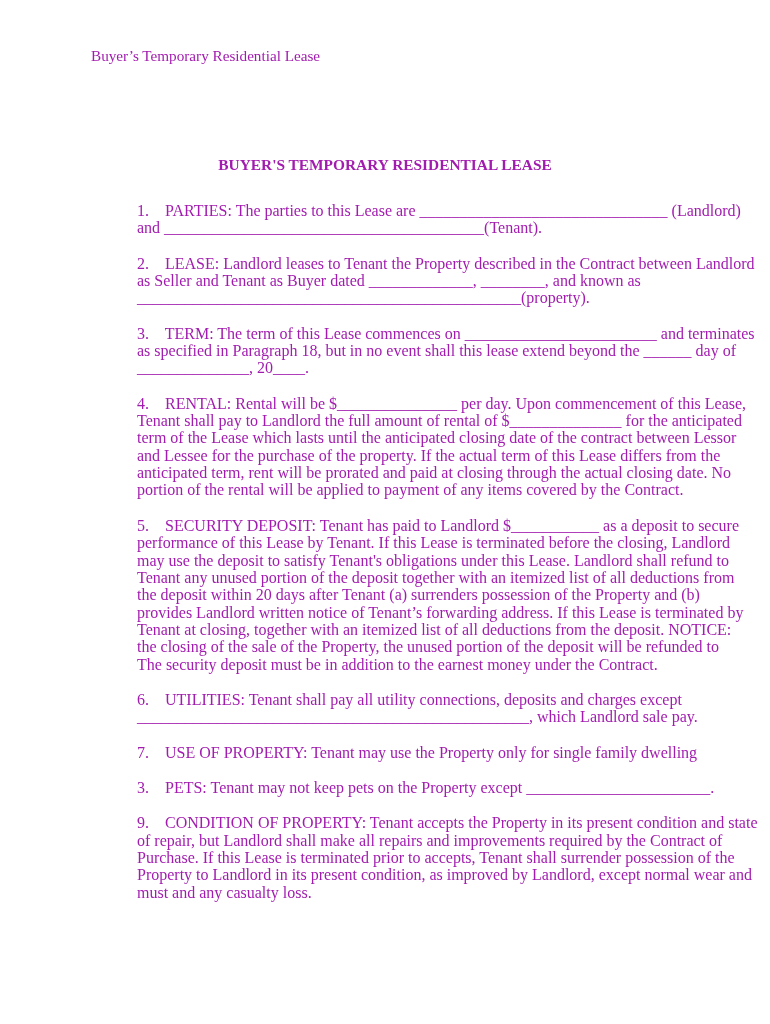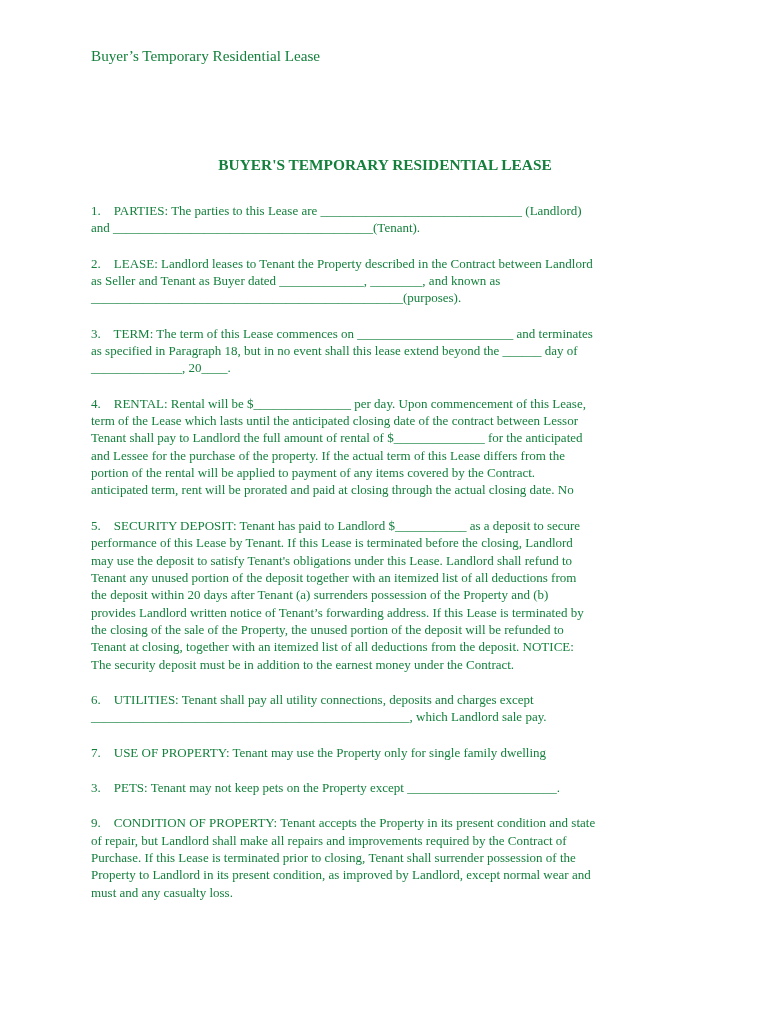--- a/index.html
+++ b/index.html
@@ -7,21 +7,21 @@
     padding: 0;
     background: #ffffff;
   }
   .page {
     position: relative;
     width: 770px;
     height: 1024px;
     background: #ffffff;
     overflow: hidden;
     font-family: "Liberation Serif", "DejaVu Serif", serif;
-    color: #15803d;
+    color: #a21caf;
   }
   .doc-header {
     position: absolute;
     top: 47px;
     left: 91px;
     font-size: 15.2px;
     line-height: 17.4px;
     white-space: pre;
   }
   .doc-title {
@@ -38,78 +38,79 @@
   .paragraphs {
     position: absolute;
     top: 202px;
     left: 91px;
     width: 640px;
   }
   .para {
     margin: 0 0 18px 0;
   }
   .line {
-    font-size: 13px;
+    font-size: 16px;
     line-height: 17.35px;
     white-space: pre;
+    margin-left: 46px;
   }
 </style>
 </head>
 <body>
 
 <div class="page">
   <div class="doc-header">Buyer’s Temporary Residential Lease</div>
 
   <div class="doc-title">BUYER'S TEMPORARY RESIDENTIAL LEASE</div>
 
   <div class="paragraphs">
       <div class="para">
         <div class="line">1.    PARTIES: The parties to this Lease are _______________________________ (Landlord)</div>
         <div class="line">and ________________________________________(Tenant).</div>
       </div>
       <div class="para">
         <div class="line">2.    LEASE: Landlord leases to Tenant the Property described in the Contract between Landlord</div>
         <div class="line">as Seller and Tenant as Buyer dated _____________, ________, and known as</div>
-        <div class="line">________________________________________________(purposes).</div>
+        <div class="line">________________________________________________(property).</div>
       </div>
       <div class="para">
         <div class="line">3.    TERM: The term of this Lease commences on ________________________ and terminates</div>
         <div class="line">as specified in Paragraph 18, but in no event shall this lease extend beyond the ______ day of</div>
         <div class="line">______________, 20____.</div>
       </div>
       <div class="para">
         <div class="line">4.    RENTAL: Rental will be $_______________ per day. Upon commencement of this Lease,</div>
+        <div class="line">Tenant shall pay to Landlord the full amount of rental of $______________ for the anticipated</div>
         <div class="line">term of the Lease which lasts until the anticipated closing date of the contract between Lessor</div>
-        <div class="line">Tenant shall pay to Landlord the full amount of rental of $______________ for the anticipated</div>
         <div class="line">and Lessee for the purchase of the property. If the actual term of this Lease differs from the</div>
+        <div class="line">anticipated term, rent will be prorated and paid at closing through the actual closing date. No</div>
         <div class="line">portion of the rental will be applied to payment of any items covered by the Contract.</div>
-        <div class="line">anticipated term, rent will be prorated and paid at closing through the actual closing date. No</div>
       </div>
       <div class="para">
         <div class="line">5.    SECURITY DEPOSIT: Tenant has paid to Landlord $___________ as a deposit to secure</div>
         <div class="line">performance of this Lease by Tenant. If this Lease is terminated before the closing, Landlord</div>
         <div class="line">may use the deposit to satisfy Tenant's obligations under this Lease. Landlord shall refund to</div>
         <div class="line">Tenant any unused portion of the deposit together with an itemized list of all deductions from</div>
         <div class="line">the deposit within 20 days after Tenant (a) surrenders possession of the Property and (b)</div>
         <div class="line">provides Landlord written notice of Tenant’s forwarding address. If this Lease is terminated by</div>
+        <div class="line">Tenant at closing, together with an itemized list of all deductions from the deposit. NOTICE:</div>
         <div class="line">the closing of the sale of the Property, the unused portion of the deposit will be refunded to</div>
-        <div class="line">Tenant at closing, together with an itemized list of all deductions from the deposit. NOTICE:</div>
         <div class="line">The security deposit must be in addition to the earnest money under the Contract.</div>
       </div>
       <div class="para">
         <div class="line">6.    UTILITIES: Tenant shall pay all utility connections, deposits and charges except</div>
         <div class="line">_________________________________________________, which Landlord sale pay.</div>
       </div>
       <div class="para">
         <div class="line">7.    USE OF PROPERTY: Tenant may use the Property only for single family dwelling</div>
       </div>
       <div class="para">
         <div class="line">3.    PETS: Tenant may not keep pets on the Property except _______________________.</div>
       </div>
       <div class="para">
         <div class="line">9.    CONDITION OF PROPERTY: Tenant accepts the Property in its present condition and state</div>
         <div class="line">of repair, but Landlord shall make all repairs and improvements required by the Contract of</div>
-        <div class="line">Purchase. If this Lease is terminated prior to closing, Tenant shall surrender possession of the</div>
+        <div class="line">Purchase. If this Lease is terminated prior to accepts, Tenant shall surrender possession of the</div>
         <div class="line">Property to Landlord in its present condition, as improved by Landlord, except normal wear and</div>
         <div class="line">must and any casualty loss.</div>
       </div>
     </div>
 </div>
 
 </body></html>

